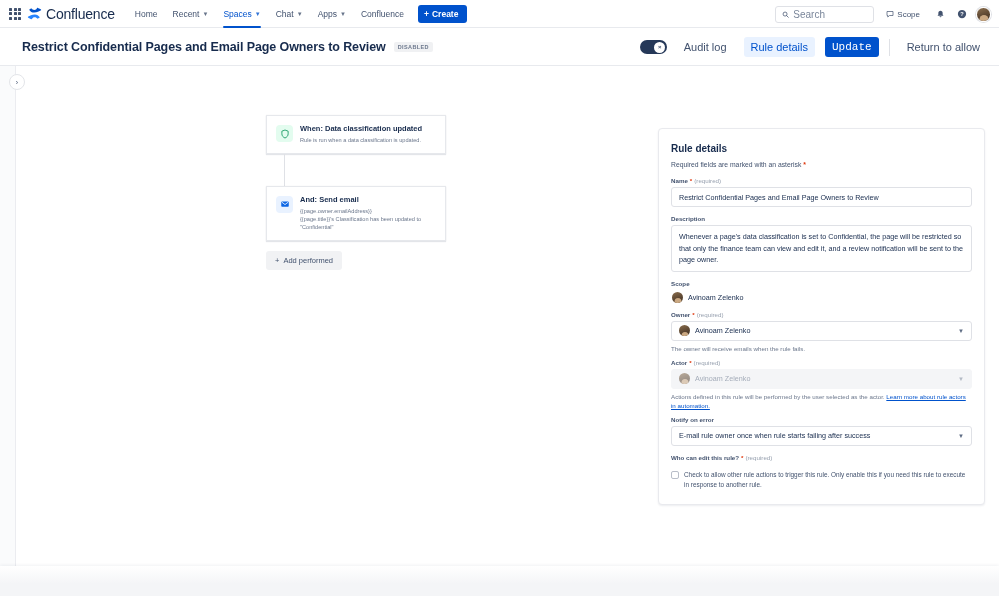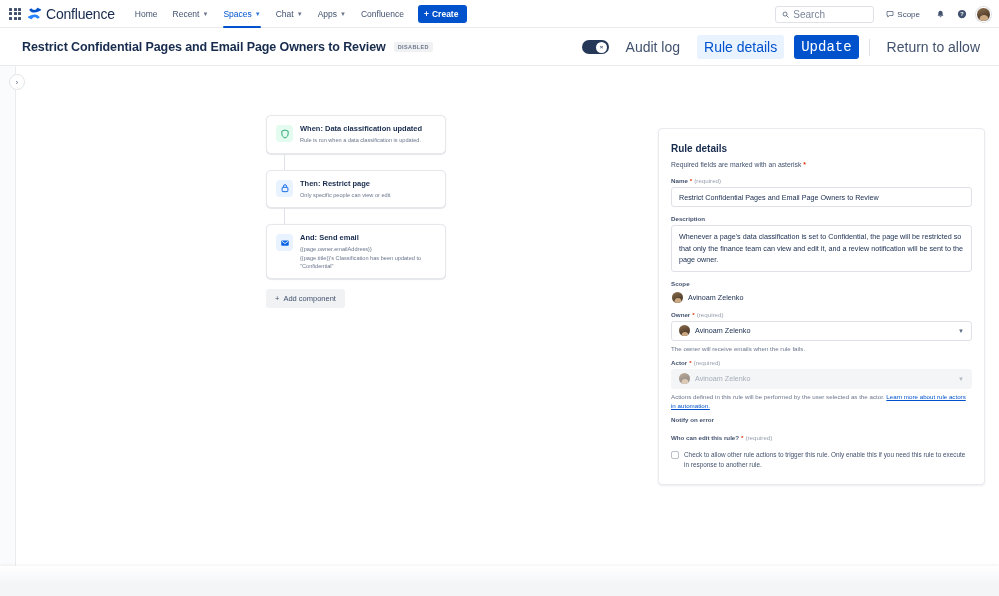--- a/index.html
+++ b/index.html
@@ -95,21 +95,21 @@
   .toggle {
     width: 27px; height: 14px; border-radius: 7px; background: #253858;
     position: relative; cursor: pointer; flex: none;
   }
   .toggle .knob {
     position: absolute; right: 1.5px; top: 1.5px;
     width: 11px; height: 11px; border-radius: 50%; background: #fff;
     display:flex; align-items:center; justify-content:center;
     font-size: 6px; color: #42526e; font-weight: 700; line-height:1;
   }
-  .hbtn { font-size: 14px; color: #42526e; padding: 4px 7px; border-radius: 3px; cursor: pointer; white-space: nowrap; }
+  .hbtn { font-size: 11px; color: #42526e; padding: 4px 7px; border-radius: 3px; cursor: pointer; white-space: nowrap; }
   .hbtn.selected { background: #e9f2ff; color: #0052cc; font-weight: 500; }
   .hbtn.primary { background: #0052cc; color: #fff; font-weight: 500; font-family: Liberation Mono, monospace; }
   .hsep { width: 1px; height: 17px; background: #dfe1e6; }
 
   
   .body-wrap { display: flex; width: 999px; height: 530px; position: relative; }
   .sidebar-rail {
     width: 16px; height: 530px; background: #fafbfc;
     border-right: 1px solid #ebecf0; position: relative; flex: none;
   }
@@ -118,21 +118,21 @@
     width: 16px; height: 16px; border-radius: 50%;
     background: #fff; border: 1px solid #e3e5e9;
     display:flex; align-items:center; justify-content:center;
     font-size: 7px; color: #42526e; cursor: pointer; z-index: 5;
   }
   .canvas { flex: 1; position: relative; background: #fff; }
 
   
   .chain { position: absolute; left: 250px; top: 49px; width: 180px; }
   .card {
-    background: #fff; border: 1px solid #e6e8ec; border-radius: 5px;
+    background: #fff; border: 1px solid #e6e8ec; border-radius: 0;
     box-shadow: 0 1px 1px rgba(9,30,66,.10), 0 0 1px rgba(9,30,66,.08);
     display: flex; gap: 7px; padding: 8px 9px; align-items: flex-start;
     cursor: pointer;
   }
   .card-ico {
     width: 17px; height: 17px; border-radius: 4px; flex: none;
     display: flex; align-items: center; justify-content: center; margin-top: 1px;
   }
   .ico-green { background: #e3fcef; }
   .ico-blue { background: #e9f2ff; }
@@ -323,52 +323,40 @@
           </svg>
         </div>
         <div>
           <div class="card-title">When: Data classification updated</div>
           <div class="card-sub">Rule is run when a data classification is updated.</div>
         </div>
       </div>
 
       <div class="connector"></div>
 
-      <div class="card">
-        <div class="card-ico ico-blue">
-          <svg width="10" height="10" viewBox="0 0 16 16">
-            <rect x="3.4" y="6.8" width="9.2" height="7" rx="1.2" fill="none" stroke="#0c66e4" stroke-width="1.5"></rect>
-            <path d="M5.6 6.8V5.1a2.4 2.4 0 0 1 4.8 0v1.7" fill="none" stroke="#0c66e4" stroke-width="1.5"></path>
-          </svg>
-        </div>
-        <div>
-          <div class="card-title">Then: Restrict page</div>
-          <div class="card-sub">Only specific people can view or edit</div>
-        </div>
-      </div>
 
       <div class="connector"></div>
 
       <div class="card">
         <div class="card-ico ico-blue">
           <svg width="10" height="10" viewBox="0 0 16 16">
             <rect x="2" y="4" width="12" height="8.4" rx="1.2" fill="#0c66e4"></rect>
             <path d="M2.6 4.8 8 8.9l5.4-4.1" fill="none" stroke="#fff" stroke-width="1.3" stroke-linejoin="round"></path>
           </svg>
         </div>
         <div>
           <div class="card-title">And: Send email</div>
           <div class="card-sub" style="white-space:pre-line">{{page.owner.emailAddress}}
 {{page.title}}'s Classification has been updated to "Confidential"</div>
         </div>
       </div>
 
       <button class="add-component">
         <span>+</span>
-        <span>Add component</span>
+        <span>Add performed</span>
       </button>
     </div>
 
     <div class="panel">
       <div class="panel-title">Rule details</div>
       <div class="req-note">
         <span>Required fields are marked with an asterisk</span>
         <span class="req-star">*</span>
       </div>
 
@@ -425,20 +413,24 @@
       <div class="helper">
         <span>Actions defined in this rule will be performed by the user selected as the actor.</span>
         <span class="link">Learn more about rule actors in automation.</span>
       </div>
 
       <div class="gap-sm"></div>
 
       <div class="fl">
         <span>Notify on error</span>
       </div>
+      <div class="select">
+        <span>E-mail rule owner once when rule starts failing after success</span>
+        <span class="chev">▼</span>
+      </div>
 
       <div class="gap"></div>
 
       <div class="fl">
         <span>Who can edit this rule?</span>
         <span class="req-star">*</span>
         <span class="opt">(required)</span>
       </div>
 
       <div class="cb-row">

